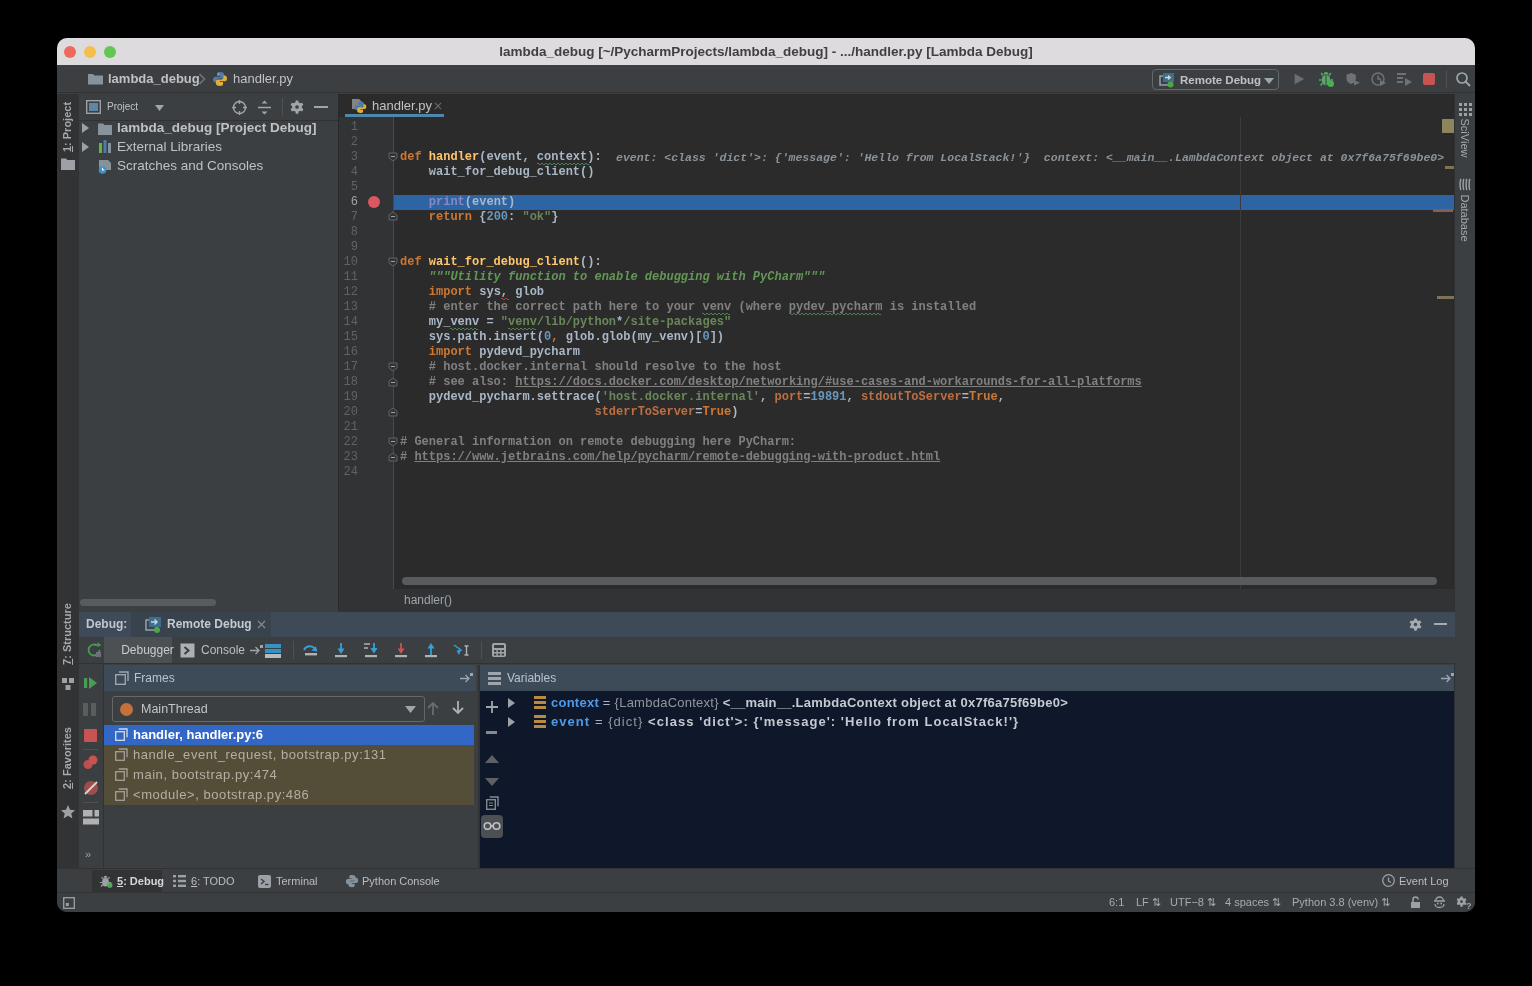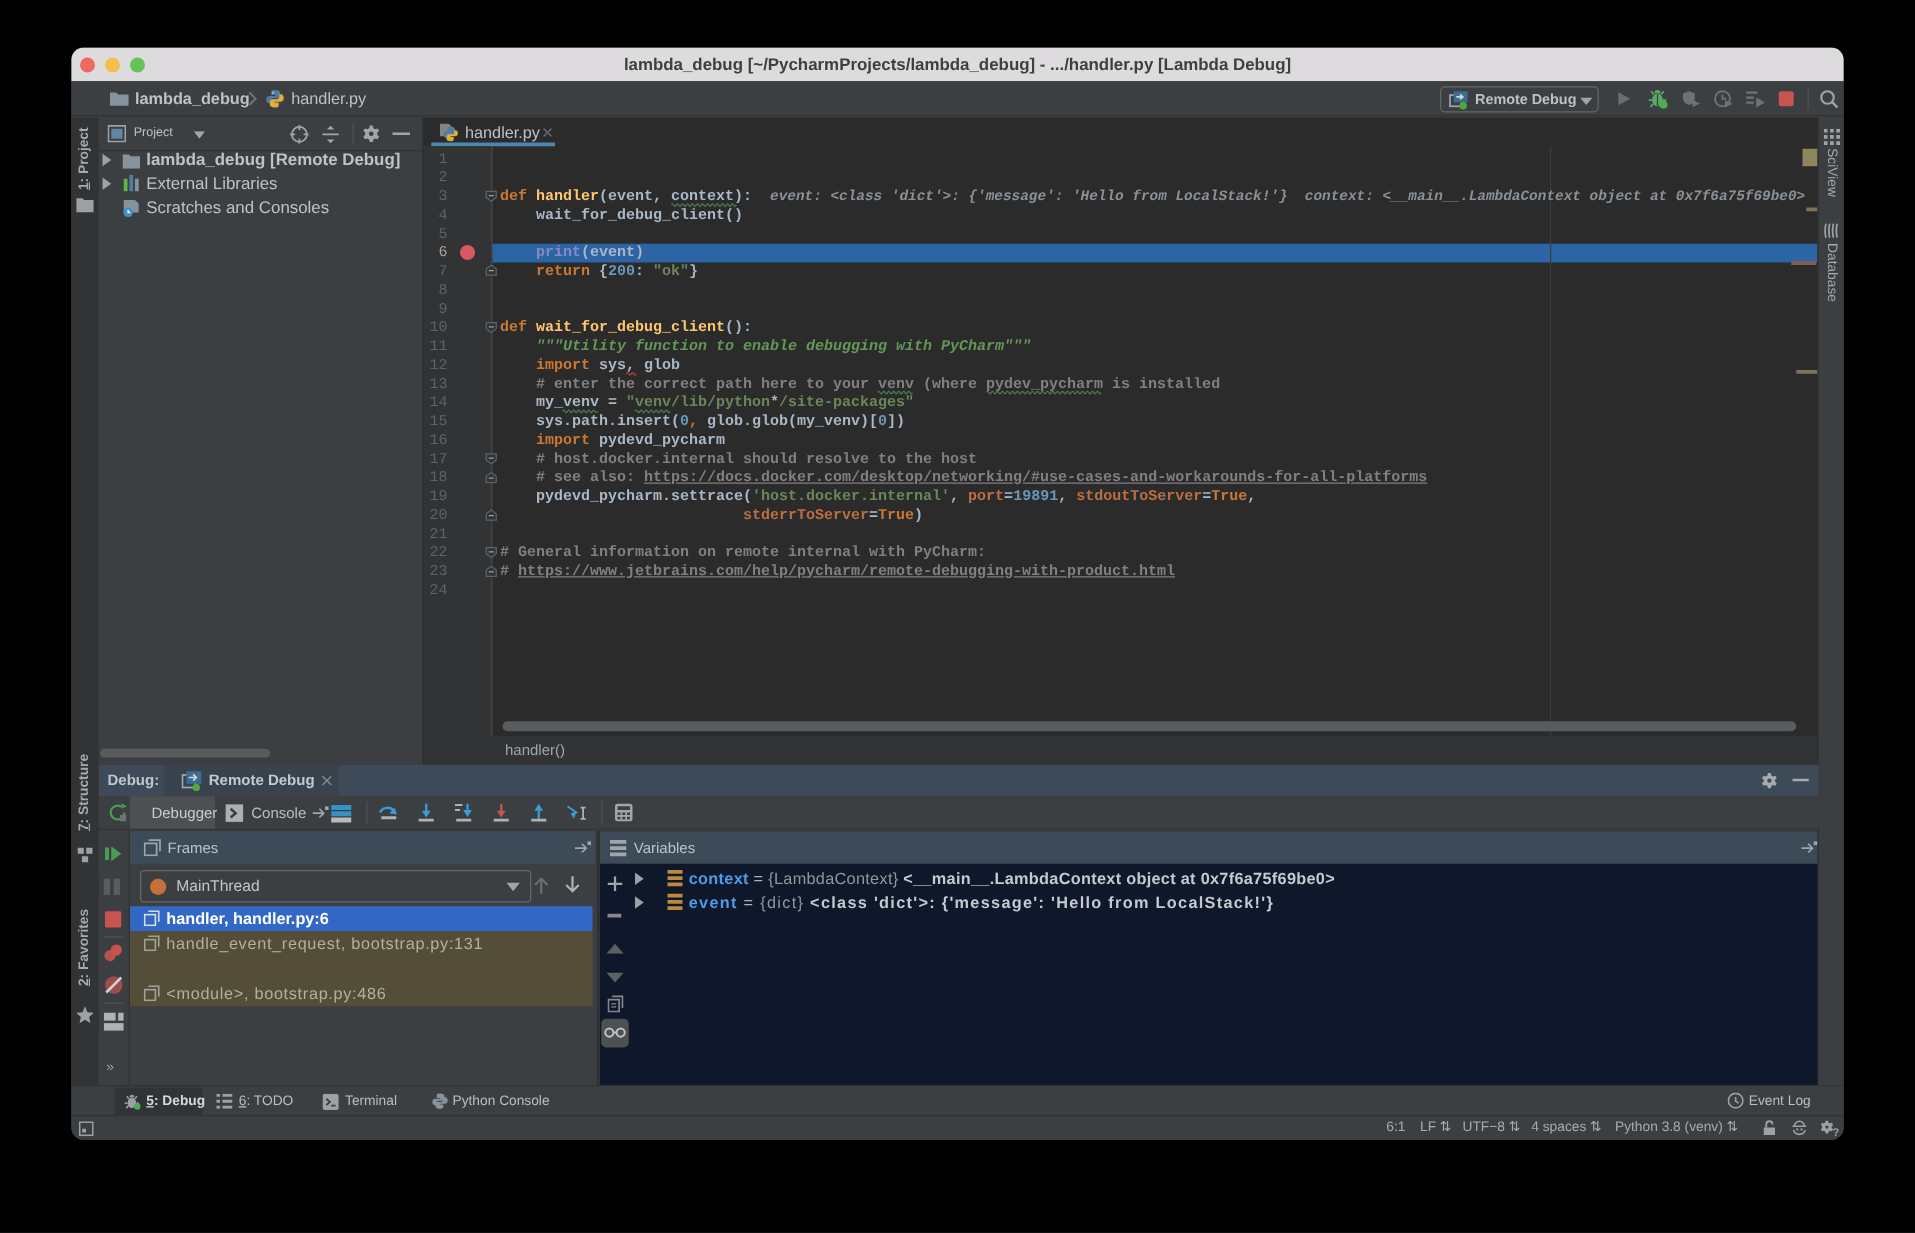--- a/index.html
+++ b/index.html
@@ -184,21 +184,21 @@
     </svg>
     <div class="abs" style="left:235px; top:12px; width:14px; height:2px; background:#9fa6ab;"></div>
     <div class="abs" style="left:0; top:26px; width:259px; border-top:1px solid #323232;"></div>
 
     <svg class="ico" style="left:2px; top:29px;" width="9" height="10" viewBox="0 0 9 10">
         <path d="M1 0 L8 5 L1 10 z" fill="#9da1a6"></path>
       </svg>
     <svg class="ico" style="left:19px; top:28px;" width="14" height="13" viewBox="0 0 14 13">
         <path d="M0 1.5 h5 l1.5 1.5 H14 v10 H0 z" fill="#87939c"></path>
       </svg>
-    <div class="abs" style="left:38px; top:23px; height:22px; line-height:22px; font-size:13.5px; color:#bfc1c4;"><b>lambda_debug [Remote Debug]</b></div>
+    <div class="abs" style="left:38px; top:23px; height:22px; line-height:22px; font-size:13.5px; color:#bfc1c4;"><b>lambda_debug [Project Debug]</b></div>
     <svg class="ico" style="left:2px; top:48px;" width="9" height="10" viewBox="0 0 9 10">
         <path d="M1 0 L8 5 L1 10 z" fill="#9da1a6"></path>
       </svg>
     <svg class="ico" style="left:19px; top:46px;" width="14" height="14" viewBox="0 0 14 14">
       <rect x="1" y="3" width="3" height="10" fill="#62b543"></rect>
         <rect x="5.5" y="0" width="3" height="13" fill="#4e7ca8"></rect>
         <rect x="10" y="3" width="3" height="10" fill="#87939c"></rect>
     </svg>
     <div class="abs" style="left:38px; top:42px; height:22px; line-height:22px; font-size:13.5px; color:#bfc1c4;">External Libraries</div>
     <svg class="ico" style="left:19px; top:65px;" width="15" height="15" viewBox="0 0 15 15">
@@ -303,21 +303,21 @@
     <div class="cl" style="top:175.5px;">    <span class="doc">"""Utility function to enable debugging with PyCharm"""</span></div>
     <div class="cl" style="top:190.5px;">    <span class="kw">import</span> sys, glob</div>
     <div class="cl" style="top:205.5px;">    <span class="com"># enter the correct path here to your venv (where pydev_pycharm is installed</span></div>
     <div class="cl" style="top:220.5px;">    my_venv = <span class="str">"venv/lib/python<span style="color:#a9b7c6">*</span>/site-packages"</span></div>
     <div class="cl" style="top:235.5px;">    sys.path.insert(<span class="num">0</span><span class="kw">,</span> glob.glob(my_venv)[<span class="num">0</span>])</div>
     <div class="cl" style="top:250.5px;">    <span class="kw">import</span> pydevd_pycharm</div>
     <div class="cl" style="top:265.5px;">    <span class="com"># host.docker.internal should resolve to the host</span></div>
     <div class="cl" style="top:280.5px;">    <span class="com"># see also: <u>https://docs.docker.com/desktop/networking/#use-cases-and-workarounds-for-all-platforms</u></span></div>
     <div class="cl" style="top:295.5px;">    pydevd_pycharm.settrace(<span class="str">'host.docker.internal'</span>, <span class="ka">port</span>=<span class="num">19891</span>, <span class="ka">stdoutToServer</span>=<span class="kw">True</span>,</div>
     <div class="cl" style="top:310.5px;">                           <span class="ka">stderrToServer</span>=<span class="kw">True</span>)</div>
-    <div class="cl" style="top:340.5px;"><span class="com"># General information on remote internal with PyCharm:</span></div>
+    <div class="cl" style="top:340.5px;"><span class="com"># General information on remote debugging here PyCharm:</span></div>
     <div class="cl" style="top:355.5px;"><span class="com"># <u>https://www.jetbrains.com/help/pycharm/remote-debugging-with-product.html</u></span></div>
     <svg class="ico" style="left:197.8px; top:67.5px;" width="53" height="4" viewBox="0 0 53 4">
         <path d="M0 2 q1 -2 2 0 q1 2 2 0 q1 -2 2 0 q1 2 2 0 q1 -2 2 0 q1 2 2 0 q1 -2 2 0 q1 2 2 0 q1 -2 2 0 q1 2 2 0 q1 -2 2 0 q1 2 2 0 q1 -2 2 0 q1 2 2 0 q1 -2 2 0 q1 2 2 0 q1 -2 2 0 q1 2 2 0 q1 -2 2 0 q1 2 2 0 q1 -2 2 0 q1 2 2 0 q1 -2 2 0 q1 2 2 0 q1 -2 2 0 q1 2 2 0 " fill="none" stroke="#4e8052" stroke-width="1"></path>
       </svg>
     <svg class="ico" style="left:363.4px; top:217.5px;" width="29" height="4" viewBox="0 0 29 4">
         <path d="M0 2 q1 -2 2 0 q1 2 2 0 q1 -2 2 0 q1 2 2 0 q1 -2 2 0 q1 2 2 0 q1 -2 2 0 q1 2 2 0 q1 -2 2 0 q1 2 2 0 q1 -2 2 0 q1 2 2 0 q1 -2 2 0 q1 2 2 0 " fill="none" stroke="#4e8052" stroke-width="1"></path>
       </svg>
     <svg class="ico" style="left:449.8px; top:217.5px;" width="93" height="4" viewBox="0 0 93 4">
         <path d="M0 2 q1 -2 2 0 q1 2 2 0 q1 -2 2 0 q1 2 2 0 q1 -2 2 0 q1 2 2 0 q1 -2 2 0 q1 2 2 0 q1 -2 2 0 q1 2 2 0 q1 -2 2 0 q1 2 2 0 q1 -2 2 0 q1 2 2 0 q1 -2 2 0 q1 2 2 0 q1 -2 2 0 q1 2 2 0 q1 -2 2 0 q1 2 2 0 q1 -2 2 0 q1 2 2 0 q1 -2 2 0 q1 2 2 0 q1 -2 2 0 q1 2 2 0 q1 -2 2 0 q1 2 2 0 q1 -2 2 0 q1 2 2 0 q1 -2 2 0 q1 2 2 0 q1 -2 2 0 q1 2 2 0 q1 -2 2 0 q1 2 2 0 q1 -2 2 0 q1 2 2 0 q1 -2 2 0 q1 2 2 0 q1 -2 2 0 q1 2 2 0 q1 -2 2 0 q1 2 2 0 q1 -2 2 0 q1 2 2 0 " fill="none" stroke="#4e8052" stroke-width="1"></path>
       </svg>
@@ -490,20 +490,27 @@
       <div class="abs" style="left:29px; top:0; height:20px; line-height:20px; font-size:13px; font-weight:bold; color:#ffffff;">handler, handler.py:6</div>
     </div>
     <div class="abs" style="left:0px; top:80px; width:370px; height:60px; background:#544e38;"></div>
     <div class="abs" style="left:0px; top:80px; width:370px; height:20px;">
       <svg class="ico" style="left:11px; top:3px;" width="13" height="13" viewBox="0 0 13 13">
         <rect x="0.7" y="3.7" width="8.6" height="8.6" fill="none" stroke="#a3a09a" stroke-width="1.3"></rect>
         <path d="M3.7 1 h8.3 v8.3" fill="none" stroke="#a3a09a" stroke-width="1.3"></path>
       </svg>
       <div class="abs" style="left:29px; top:0; height:20px; line-height:20px; font-size:13px; letter-spacing:0.55px; color:#b3afa2;">handle_event_request, bootstrap.py:131</div>
     </div>
+    <div class="abs" style="left:0px; top:100px; width:370px; height:20px;">
+      <svg class="ico" style="left:11px; top:3px;" width="13" height="13" viewBox="0 0 13 13">
+        <rect x="0.7" y="3.7" width="8.6" height="8.6" fill="none" stroke="#a3a09a" stroke-width="1.3"></rect>
+        <path d="M3.7 1 h8.3 v8.3" fill="none" stroke="#a3a09a" stroke-width="1.3"></path>
+      </svg>
+      <div class="abs" style="left:29px; top:0; height:20px; line-height:20px; font-size:13px; letter-spacing:0.55px; color:#b3afa2;">main, bootstrap.py:474</div>
+    </div>
     <div class="abs" style="left:0px; top:120px; width:370px; height:20px;">
       <svg class="ico" style="left:11px; top:3px;" width="13" height="13" viewBox="0 0 13 13">
         <rect x="0.7" y="3.7" width="8.6" height="8.6" fill="none" stroke="#a3a09a" stroke-width="1.3"></rect>
         <path d="M3.7 1 h8.3 v8.3" fill="none" stroke="#a3a09a" stroke-width="1.3"></path>
       </svg>
       <div class="abs" style="left:29px; top:0; height:20px; line-height:20px; font-size:13px; letter-spacing:0.55px; color:#b3afa2;">&lt;module&gt;, bootstrap.py:486</div>
     </div>
   </div>
   <div id="vars">
     <div class="phdr" style="left:0; top:0; width:974px;">

